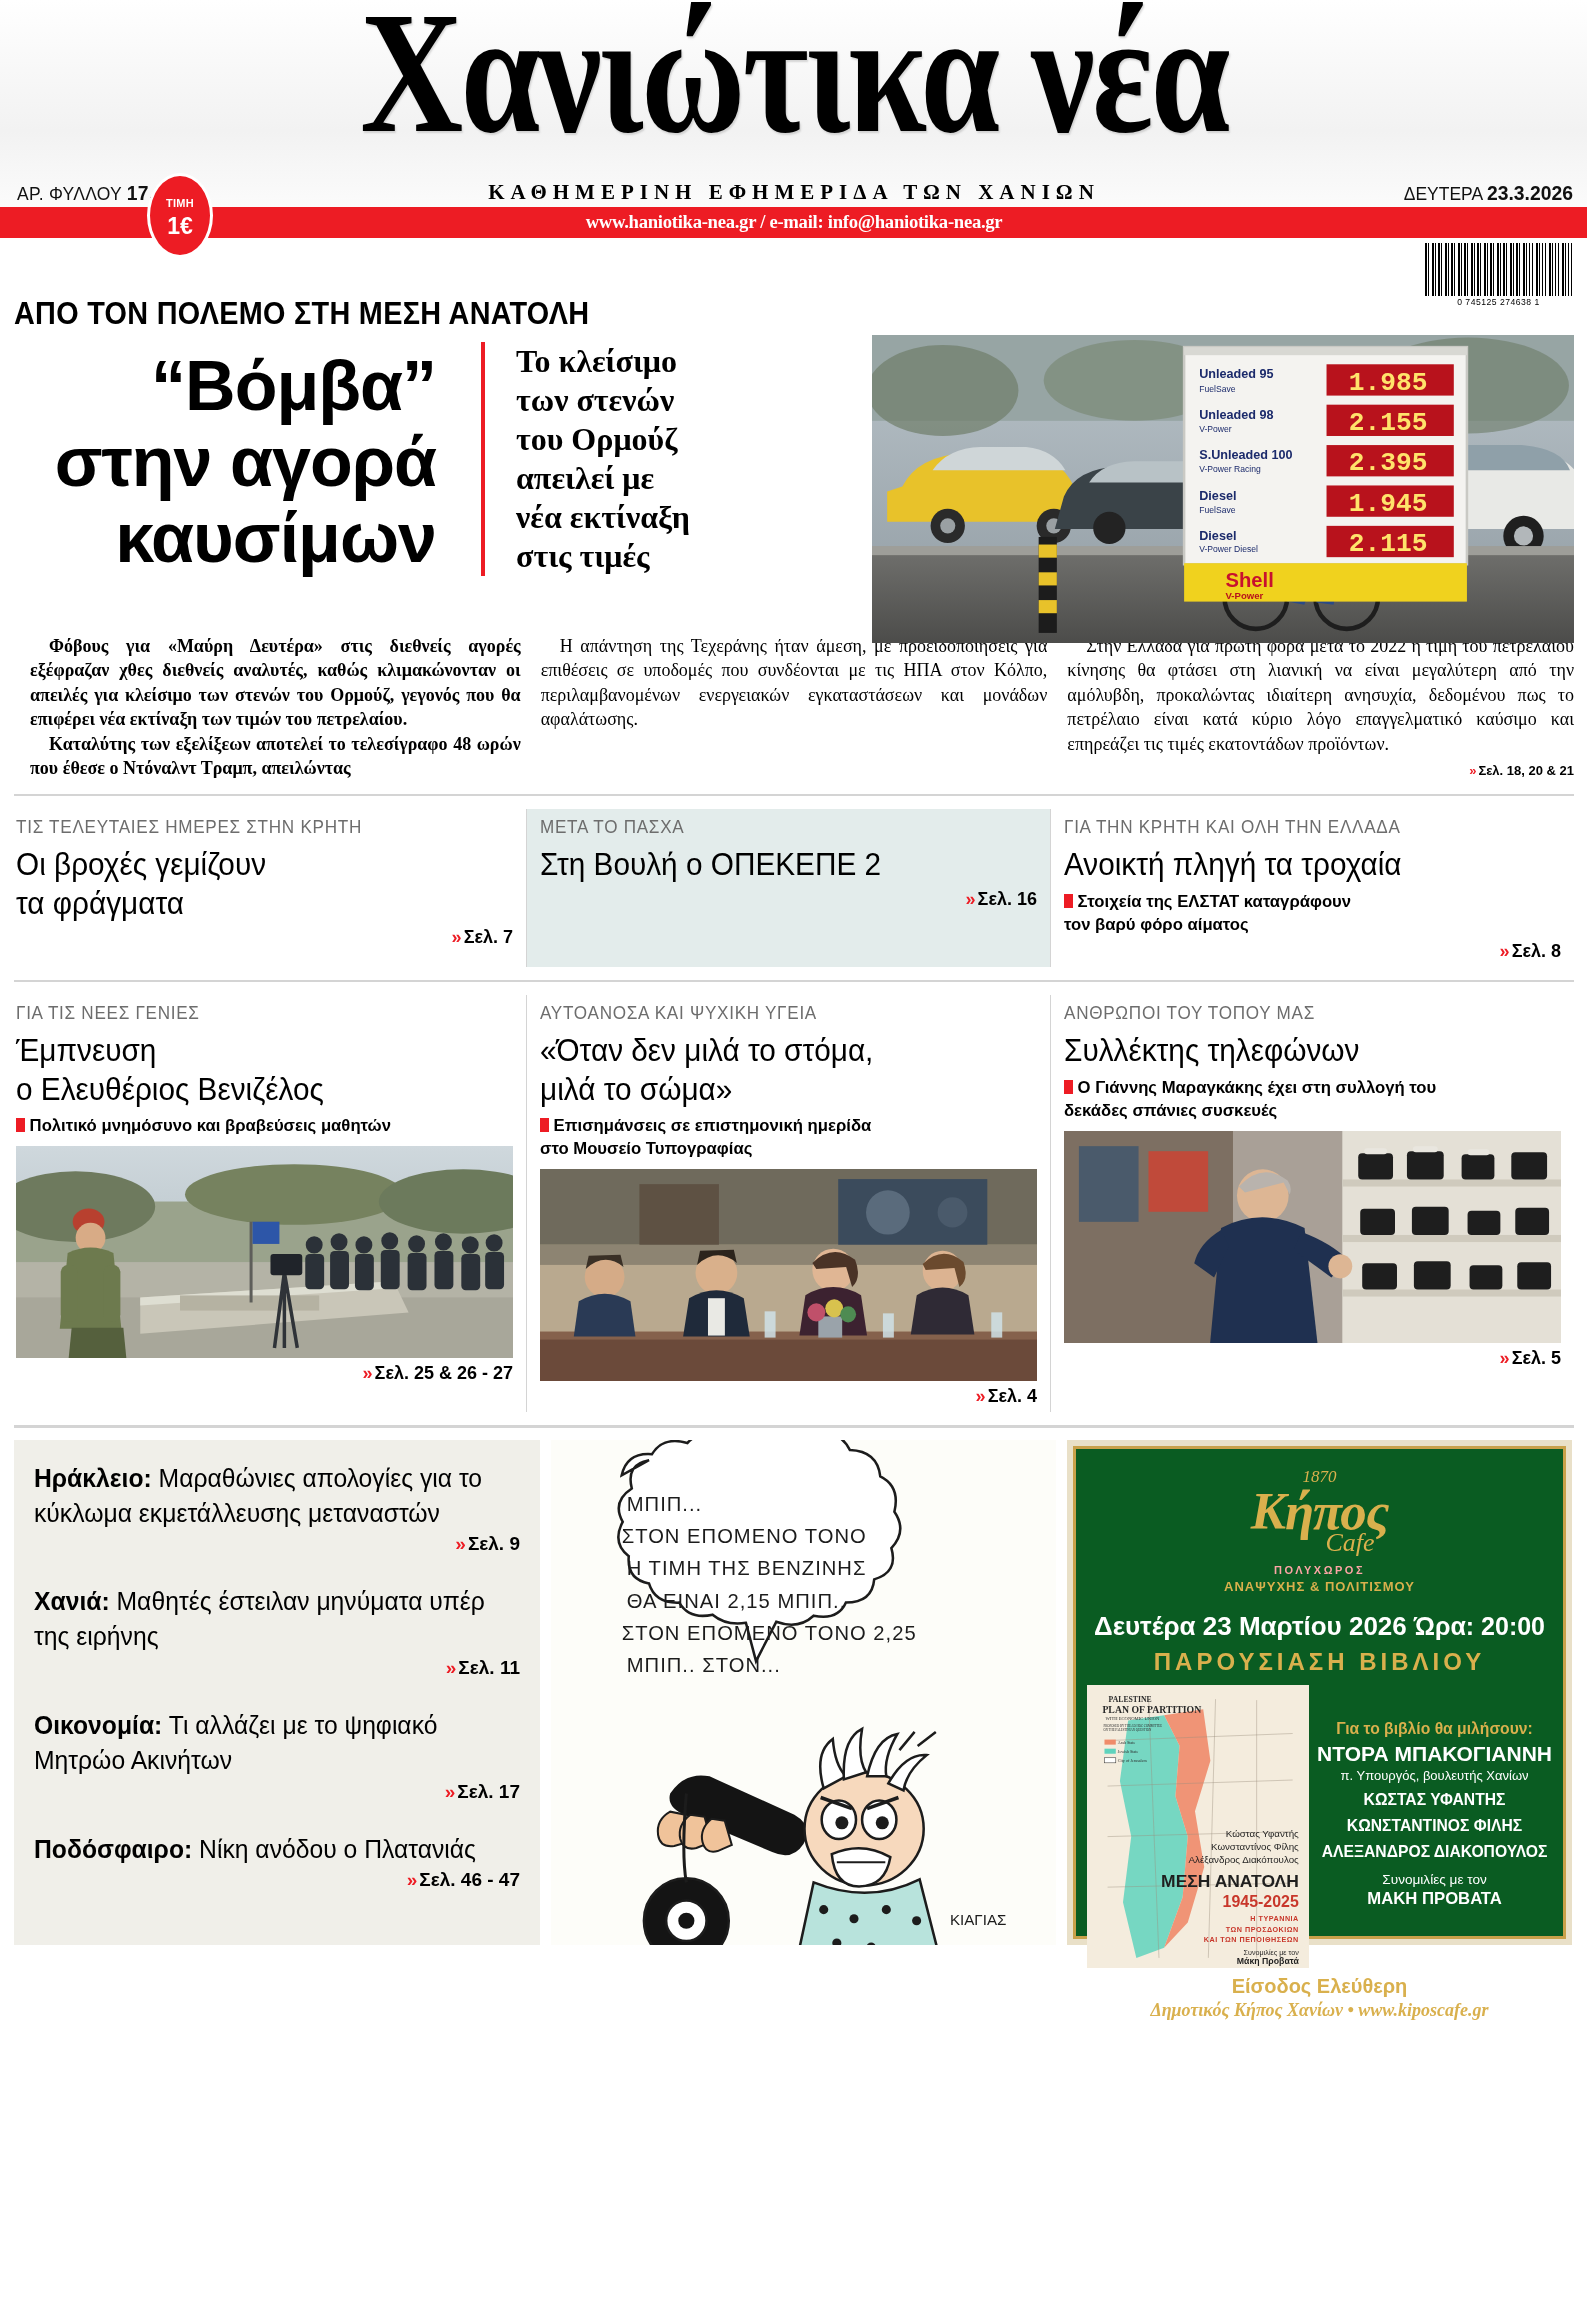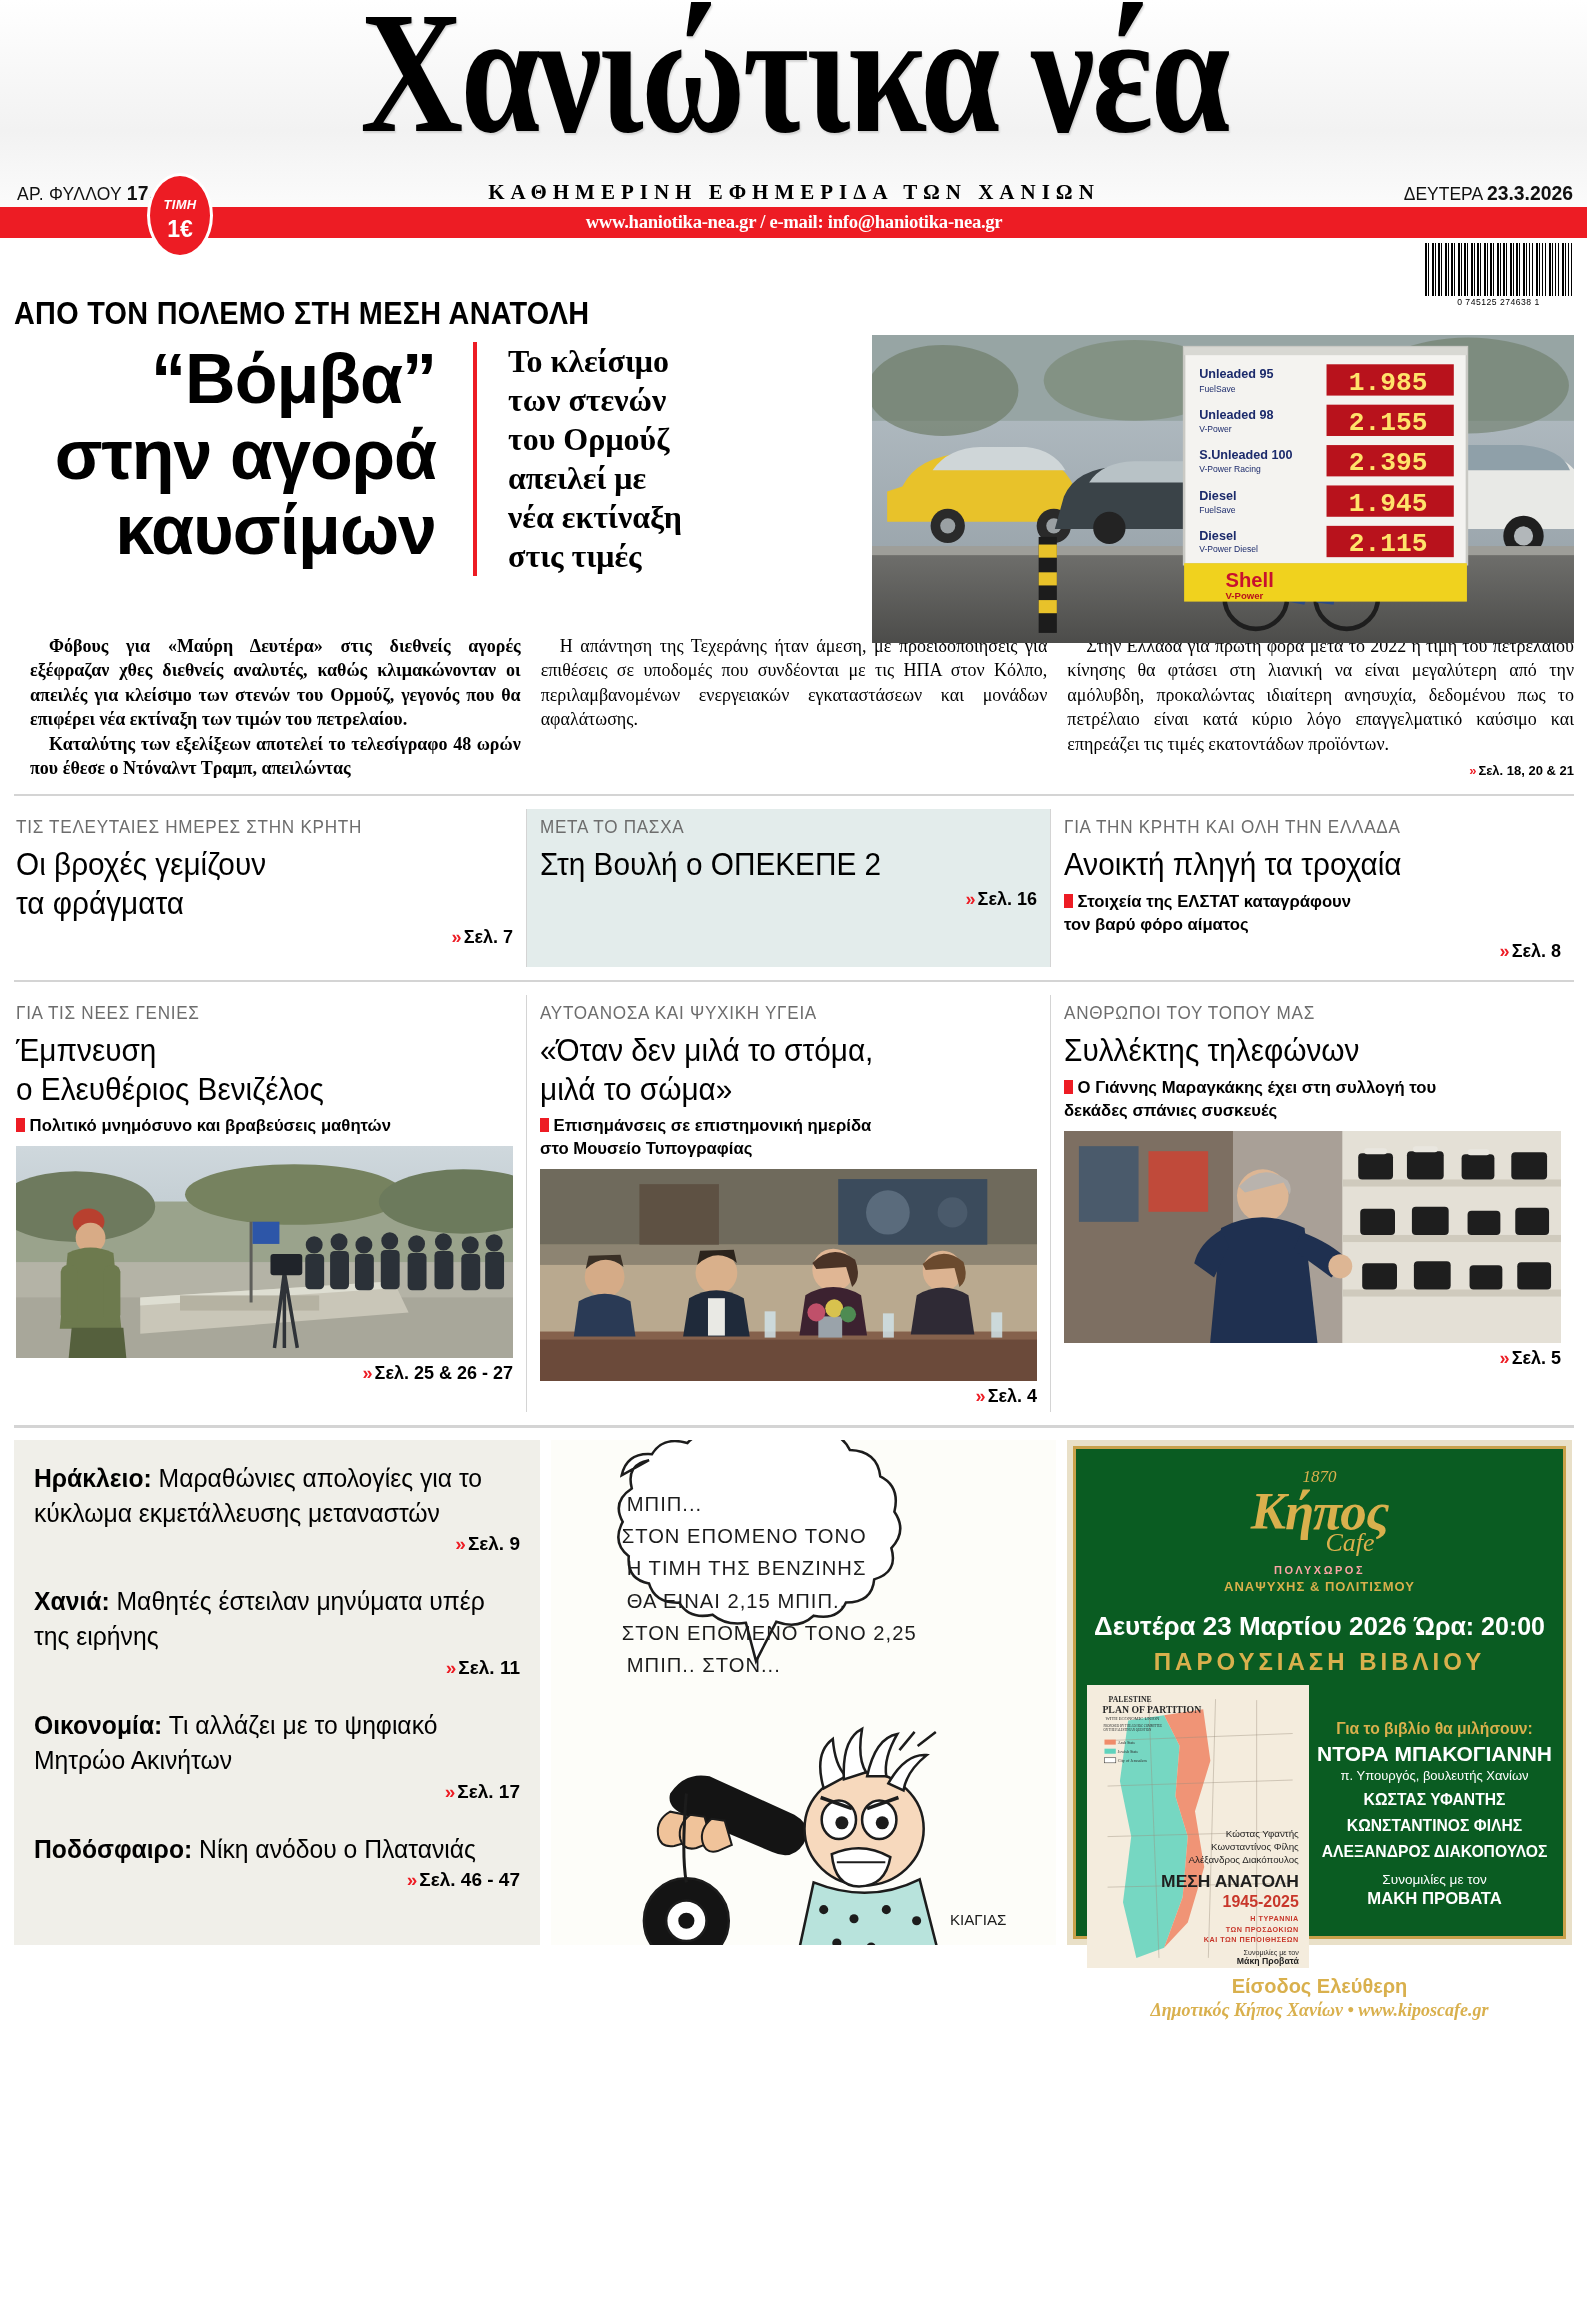--- a/index.html
+++ b/index.html
@@ -97,21 +97,21 @@
     top: 173px;
     width: 66px;
     height: 85px;
     border-radius: 50%;
     background: #ed1c24;
     border: 3.5px solid #ffffff;
     color: #fff;
     text-align: center;
     z-index: 5;
   }
-  .price-badge .lbl { font-size: 13px; font-weight: bold; margin-top: 21px; letter-spacing: 0.3px; font-style: italic;}
+  .price-badge .lbl { font-size: 11px; font-weight: bold; margin-top: 21px; letter-spacing: 0.3px;}
   .price-badge .amt { font-size: 23px; font-weight: bold; margin-top: 4px; }
   .barcode {
     position: absolute;
     right: 16px;
     top: 243px;
     width: 147px;
     height: 53px;
     background: repeating-linear-gradient(90deg,
       #000 0px,#000 1.5px,#fff 1.5px,#fff 3px,
       #000 3px,#000 4px,#fff 4px,#fff 6.6px,
@@ -138,21 +138,21 @@
   }
   .kicker-lead {
     font-size: 31px;
     font-weight: bold;
     letter-spacing: 0.3px;
     color: #000;
     margin-bottom: 10px;
     transform: scaleX(0.93);
     transform-origin: left center;
   }
-  .lead-grid { display: flex; gap: 0; }
+  .lead-grid { display: flex; gap: 8px; align-items: flex-end; }
   .lead-headline {
     width: 435px;
     font-family: "Liberation Sans", sans-serif;
     font-weight: bold;
     font-size: 70px;
     line-height: 1.08;
     letter-spacing: -1px;
     text-align: right;
     color: #000;
     padding-right: 13px;

